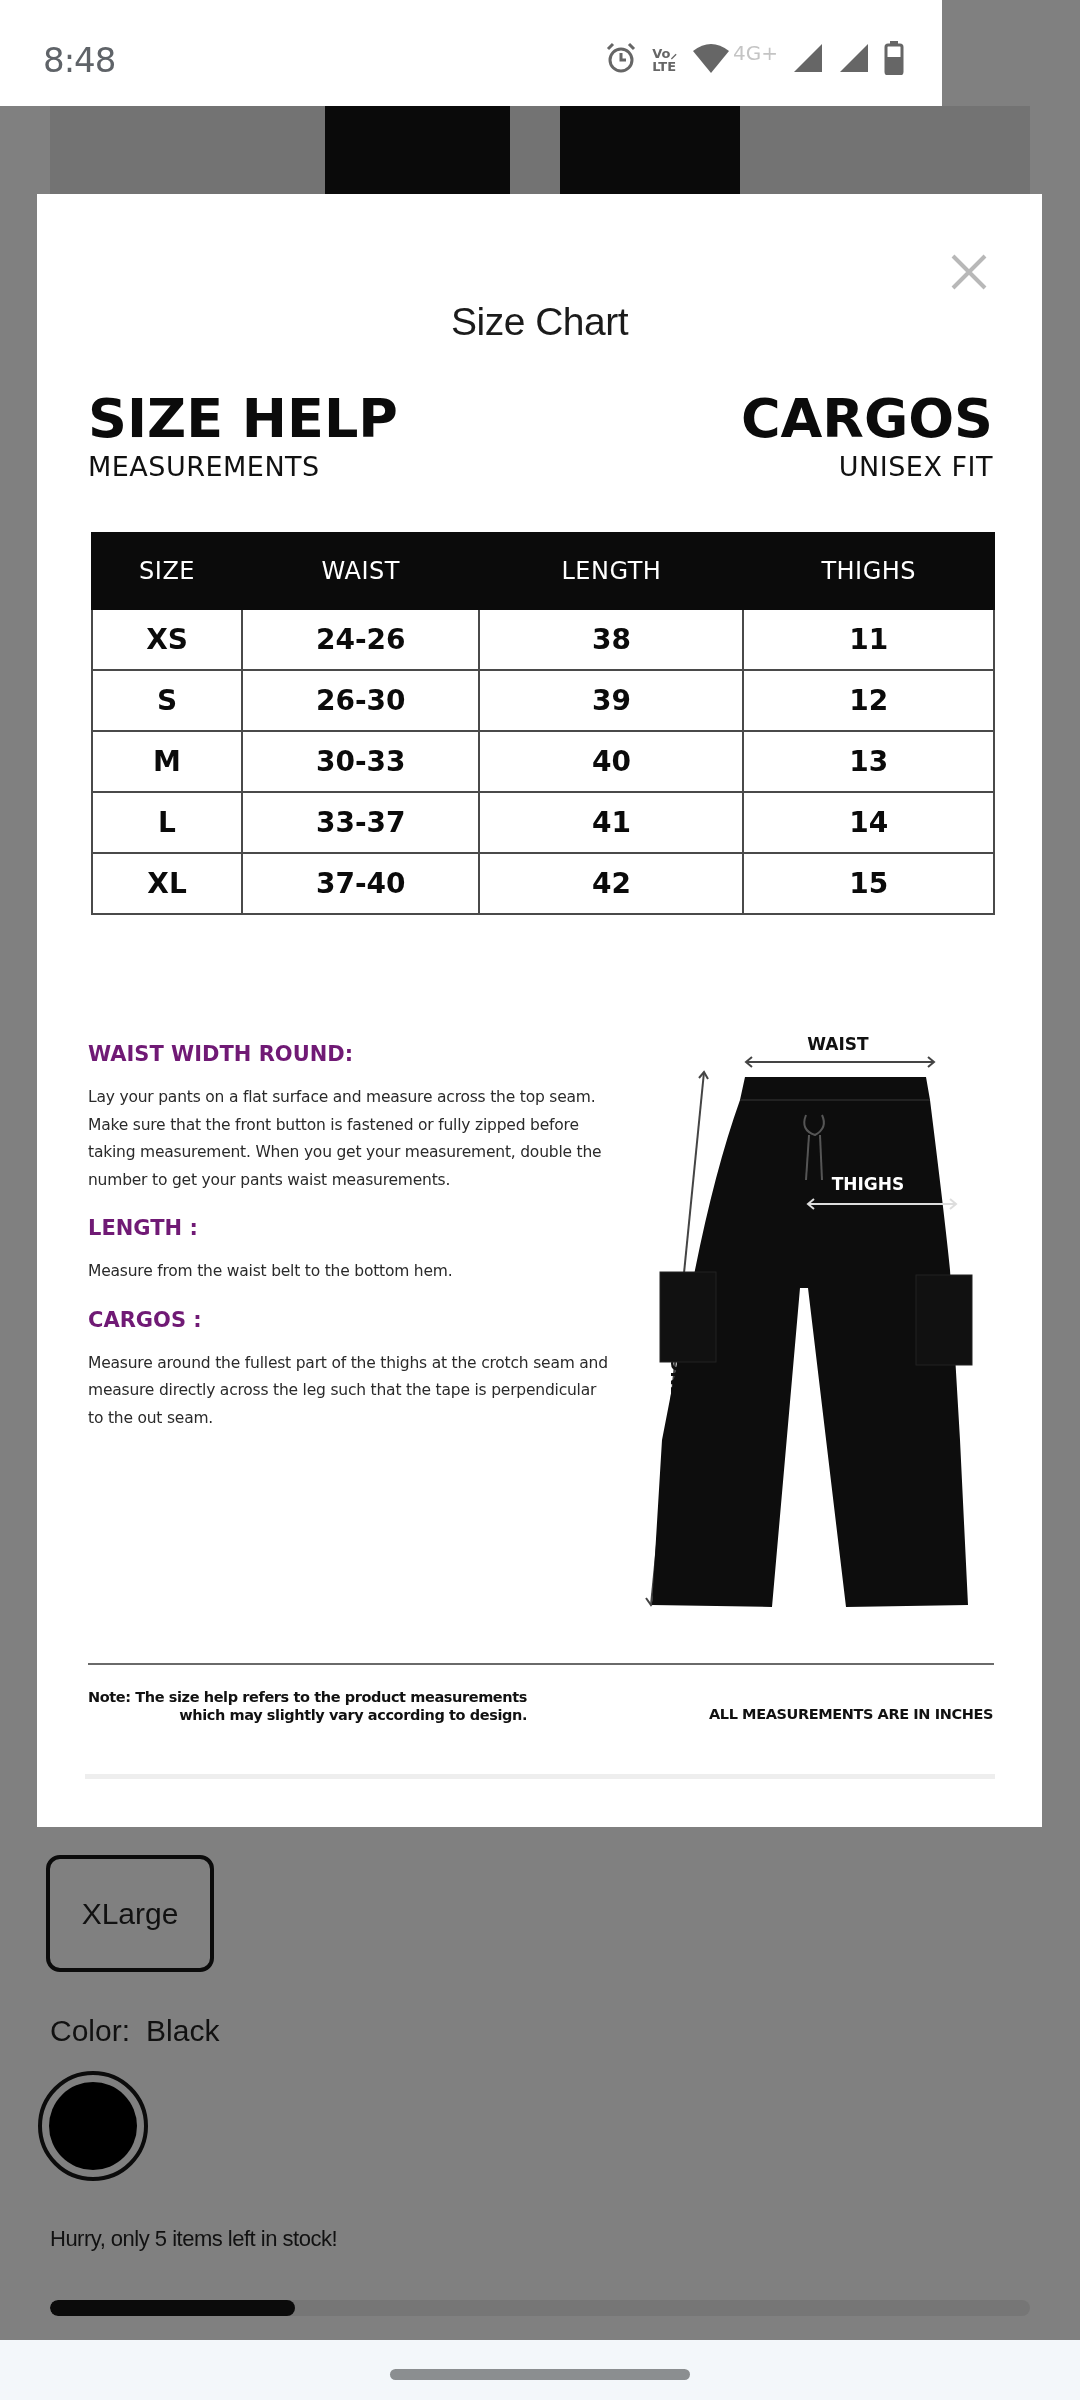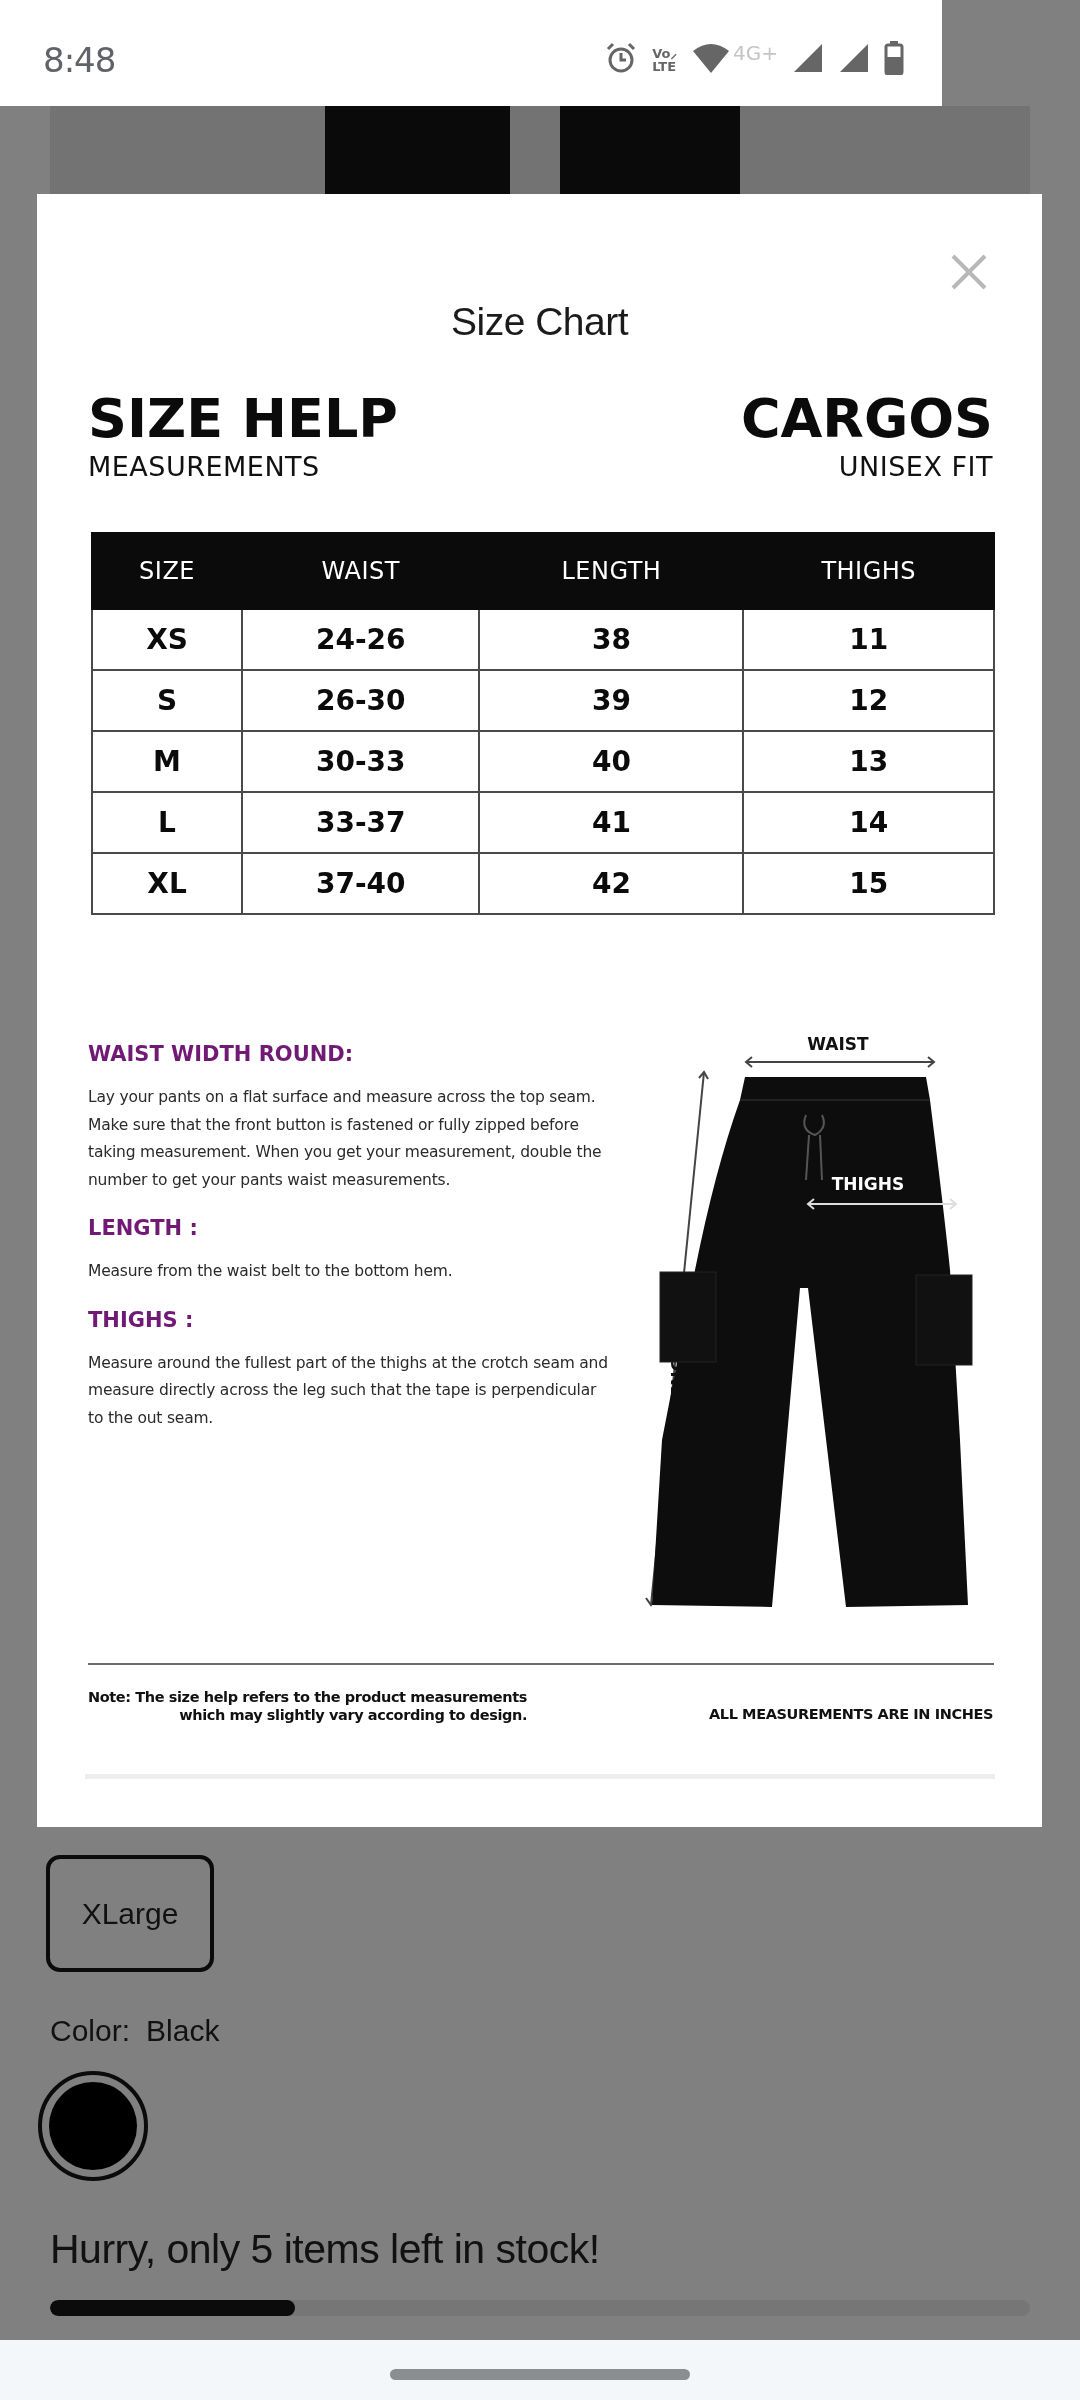--- a/index.html
+++ b/index.html
@@ -43,21 +43,21 @@
   .note { position: absolute; left: 51px; top: 1494px; font-size: 14.5px; line-height: 18px; color: #111; font-weight: bold; letter-spacing: -0.4px; text-align: right; }
   .units { position: absolute; right: 49px; top: 1512px; font-size: 14.5px; color: #111; font-weight: bold; letter-spacing: -0.4px; }
   .bottom-rule { position: absolute; left: 48px; top: 1580px; width: 910px; height: 5px; background: #eeeeee; }
 
   
   .size-option { position: absolute; left: 46px; top: 1855px; width: 168px; height: 117px; border: 4px solid #0b0b0b; border-radius: 14px; display: flex; align-items: center; justify-content: center; font-size: 30px; color: #111; cursor: pointer; }
   .color-row { position: absolute; left: 50px; top: 2014px; font-size: 30px; color: #111; }
   .color-row .val { margin-left: 16px; }
   .swatch { position: absolute; left: 38px; top: 2071px; width: 110px; height: 110px; border-radius: 50%; border: 4px solid #0b0b0b; padding: 7px; cursor: pointer; }
   .swatch-inner { width: 100%; height: 100%; border-radius: 50%; background: #000; }
-  .stock-msg { position: absolute; left: 50px; top: 2226px; font-size: 41px; color: #111; letter-spacing: -0.5px; }
+  .stock-msg { position: absolute; left: 50px; top: 2226px; font-size: 22px; color: #111; letter-spacing: -0.5px; }
   .stock-bar { position: absolute; left: 50px; top: 2300px; width: 980px; height: 16px; border-radius: 8px; background: #767676; overflow: hidden; }
   .stock-fill { height: 100%; border-radius: 8px; background: #0b0b0b; }
 
   .nav-bar { position: absolute; left: 0; top: 2340px; width: 1080px; height: 60px; background: #f3f7fa; }
   .nav-handle { position: absolute; left: 390px; top: 29px; width: 300px; height: 11px; border-radius: 6px; background: #8b8e90; }
 </style>
 </head>
 <body>
 
 <div class="status-bar">
@@ -164,21 +164,21 @@
           <td>15</td>
         </tr>
       </tbody>
     </table>
 
     <div class="instr">
       <h4>WAIST WIDTH ROUND:</h4>
       <p>Lay your pants on a flat surface and measure across the top seam. Make sure that the front button is fastened or fully zipped before taking measurement. When you get your measurement, double the number to get your pants waist measurements.</p>
       <h4>LENGTH :</h4>
       <p>Measure from the waist belt to the bottom hem.</p>
-      <h4>THIGHS :</h4>
+      <h4>CARGOS :</h4>
       <p>Measure around the fullest part of the thighs at the crotch seam and measure directly across the leg such that the tape is perpendicular to the out seam.</p>
     </div>
 
     <div class="diagram">
       <svg width="400" height="600" viewBox="0 0 400 600">
 
         <text x="238" y="30" font-size="17" font-weight="bold" text-anchor="middle" fill="#111" font-family="DejaVu Sans, sans-serif">WAIST</text>
         <line x1="146" y1="42" x2="334" y2="42" stroke="#444" stroke-width="2"></line>
         <path d="M152 37 L146 42 L152 47 M328 37 L334 42 L328 47" fill="none" stroke="#444" stroke-width="2"></path>
 

